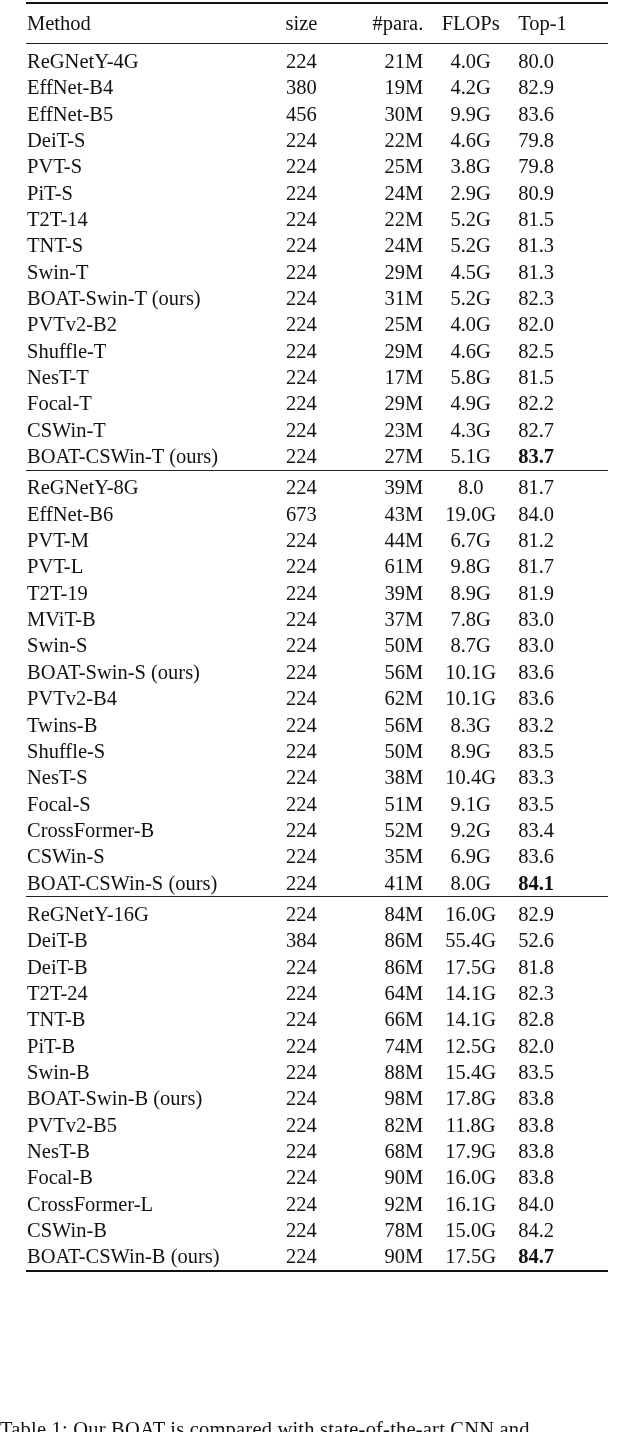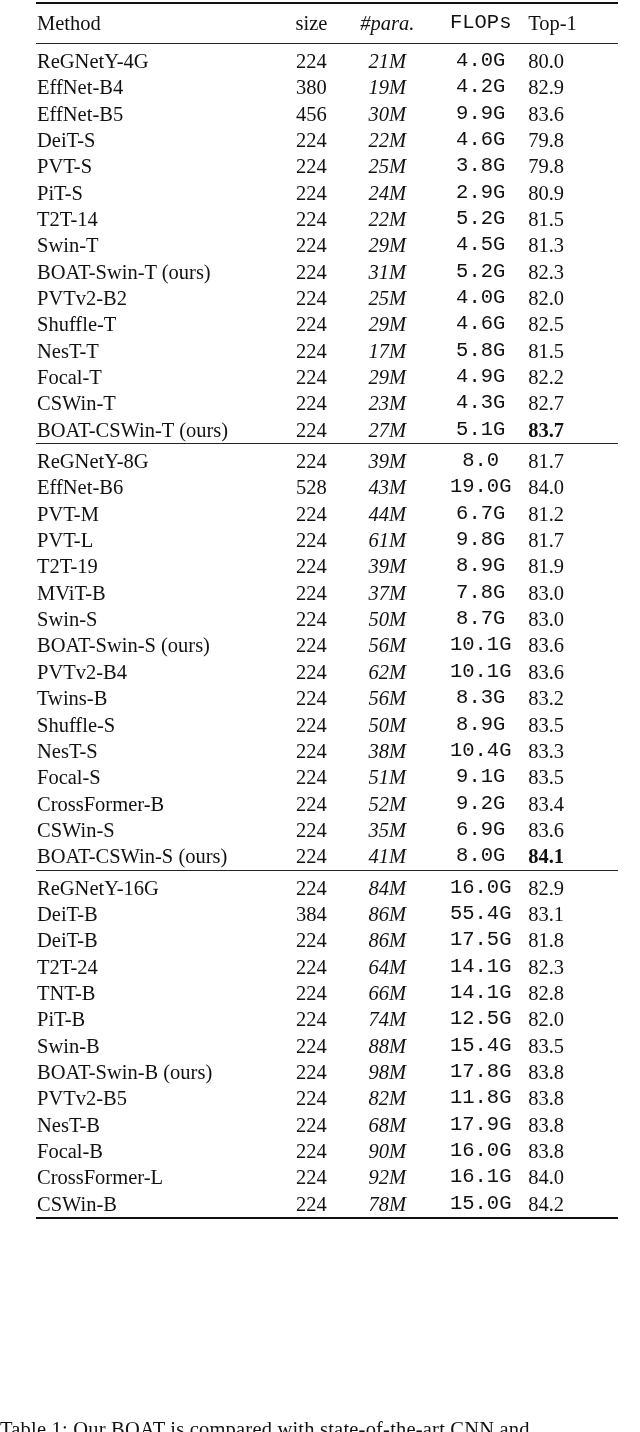--- a/index.html
+++ b/index.html
@@ -10,21 +10,21 @@
     body {
       width: 640px;
       height: 1432px;
       overflow: hidden;
       position: relative;
       font-family: "Liberation Serif", "DejaVu Serif", serif;
       color: #111111;
     }
     .table-wrap {
       position: absolute;
-      left: 36px;
+      left: 26px;
       top: 2px;
       width: 582px;
     }
     table {
       border-collapse: collapse;
       width: 582px;
       font-size: 20.5px;
       line-height: 1;
     }
     thead tr.header-row {
@@ -40,22 +40,22 @@
     tbody td {
       padding: 0;
       height: 26.35px;
       vertical-align: middle;
     }
     tbody.section-first tr:first-child td { padding-top: 4px; }
     tbody.section + tbody.section { border-top: 1.5px solid #222; }
     tbody.section-last { border-bottom: 2.5px solid #111; }
     .c-method { text-align: left; width: 245px; padding-left: 1px; }
     .c-size { text-align: center; width: 60px; }
-    .c-para { text-align: center; width: 92px; font-style: italic; }
-    .c-flops { text-align: center; width: 95px; font-family: Liberation Mono, monospace; }
+    .c-para { text-align: right; width: 92px; }
+    .c-flops { text-align: center; width: 95px; }
     .c-top1 { text-align: left; width: 90px; }
     .bold { font-weight: bold; }
     .caption {
       position: absolute;
       left: 0px;
       top: 1418px;
       width: 660px;
       font-size: 20.5px;
       white-space: nowrap;
       letter-spacing: 0.2px;
@@ -119,20 +119,27 @@
           <td class="c-top1">80.9</td>
         </tr>
         <tr>
           <td class="c-method">T2T-14</td>
           <td class="c-size">224</td>
           <td class="c-para">22M</td>
           <td class="c-flops">5.2G</td>
           <td class="c-top1">81.5</td>
         </tr>
         <tr>
+          <td class="c-method">TNT-S</td>
+          <td class="c-size">224</td>
+          <td class="c-para">24M</td>
+          <td class="c-flops">5.2G</td>
+          <td class="c-top1">81.3</td>
+        </tr>
+        <tr>
           <td class="c-method">Swin-T</td>
           <td class="c-size">224</td>
           <td class="c-para">29M</td>
           <td class="c-flops">4.5G</td>
           <td class="c-top1">81.3</td>
         </tr>
         <tr>
           <td class="c-method">BOAT-Swin-T (ours)</td>
           <td class="c-size">224</td>
           <td class="c-para">31M</td>
@@ -185,21 +192,21 @@
     <tbody id="section-1" class="section section-first">
         <tr>
           <td class="c-method">ReGNetY-8G</td>
           <td class="c-size">224</td>
           <td class="c-para">39M</td>
           <td class="c-flops">8.0</td>
           <td class="c-top1">81.7</td>
         </tr>
         <tr>
           <td class="c-method">EffNet-B6</td>
-          <td class="c-size">528</td>
+          <td class="c-size">673</td>
           <td class="c-para">43M</td>
           <td class="c-flops">19.0G</td>
           <td class="c-top1">84.0</td>
         </tr>
         <tr>
           <td class="c-method">PVT-M</td>
           <td class="c-size">224</td>
           <td class="c-para">44M</td>
           <td class="c-flops">6.7G</td>
           <td class="c-top1">81.2</td>
@@ -302,21 +309,21 @@
           <td class="c-size">224</td>
           <td class="c-para">84M</td>
           <td class="c-flops">16.0G</td>
           <td class="c-top1">82.9</td>
         </tr>
         <tr>
           <td class="c-method">DeiT-B</td>
           <td class="c-size">384</td>
           <td class="c-para">86M</td>
           <td class="c-flops">55.4G</td>
-          <td class="c-top1">83.1</td>
+          <td class="c-top1">52.6</td>
         </tr>
         <tr>
           <td class="c-method">DeiT-B</td>
           <td class="c-size">224</td>
           <td class="c-para">86M</td>
           <td class="c-flops">17.5G</td>
           <td class="c-top1">81.8</td>
         </tr>
         <tr>
           <td class="c-method">T2T-24</td>
@@ -380,18 +387,25 @@
           <td class="c-para">92M</td>
           <td class="c-flops">16.1G</td>
           <td class="c-top1">84.0</td>
         </tr>
         <tr>
           <td class="c-method">CSWin-B</td>
           <td class="c-size">224</td>
           <td class="c-para">78M</td>
           <td class="c-flops">15.0G</td>
           <td class="c-top1">84.2</td>
+        </tr>
+        <tr>
+          <td class="c-method">BOAT-CSWin-B (ours)</td>
+          <td class="c-size">224</td>
+          <td class="c-para">90M</td>
+          <td class="c-flops">17.5G</td>
+          <td class="c-top1 bold">84.7</td>
         </tr>
       </tbody>
   </table>
 </div>
 
 <div class="caption">Table 1: Our BOAT is compared with state-of-the-art CNN and</div>
 
 </body></html>

